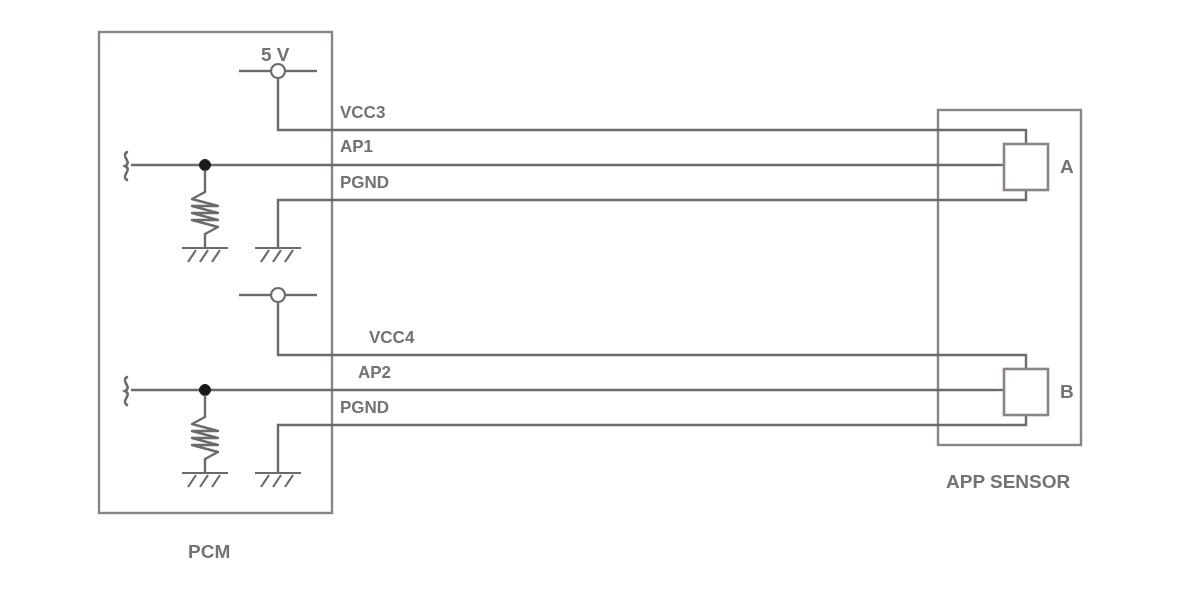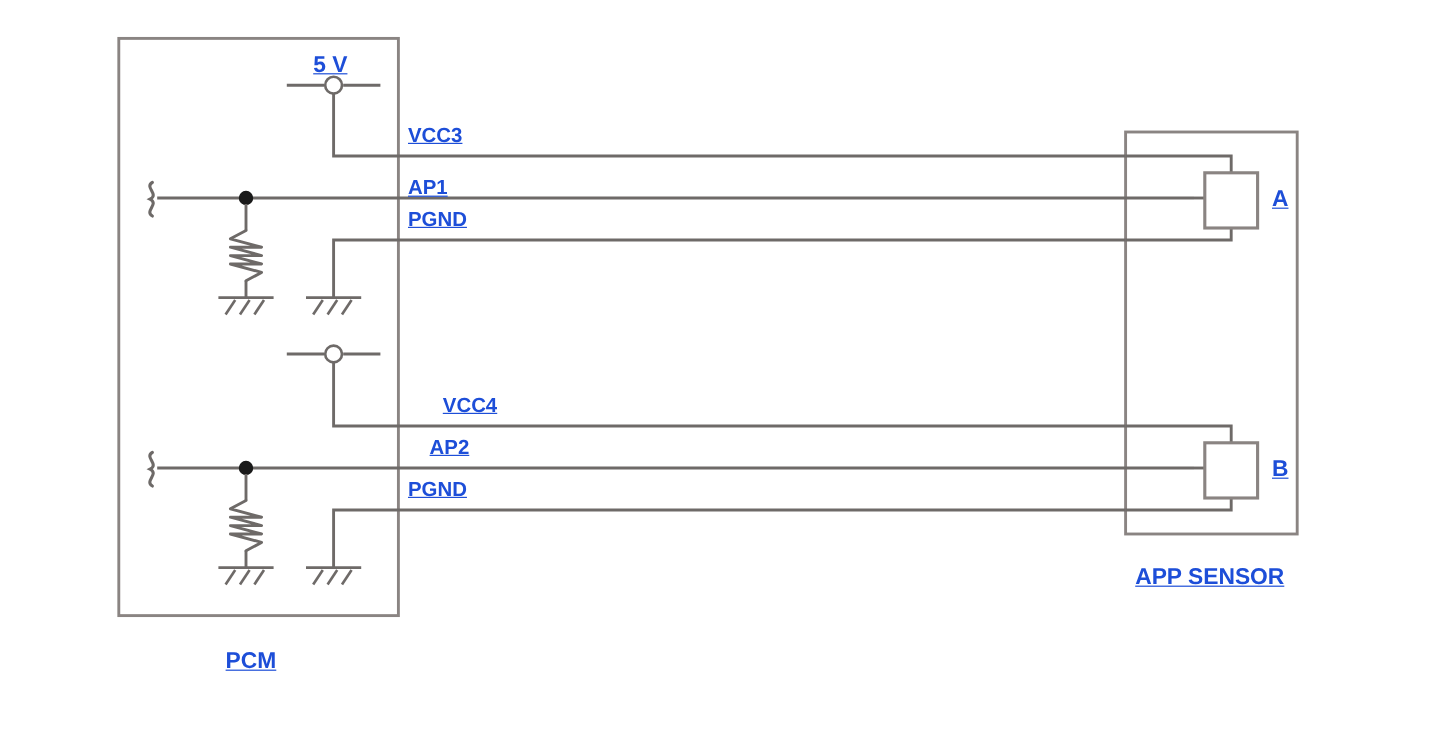--- a/index.html
+++ b/index.html
@@ -67,25 +67,24 @@
   .resistor {
     fill: none;
     stroke: #6e6a68;
     stroke-width: 2.4;
     stroke-linejoin: round;
     stroke-linecap: round;
   }
   .lbl {
     position: absolute;
     font-family: "Liberation Sans", sans-serif;
-    color: #1d4ed8;
+    color: #737373;
     white-space: nowrap;
     font-weight: bold;
     line-height: 1;
-    text-decoration: underline;
   }
   .lbl-pin { font-size: 17px; }
   .lbl-supply { font-size: 19px; }
   .lbl-block { font-size: 19px; margin-top: 20px; }
   .lbl-elem { font-size: 19px; }
 </style>
 </head>
 <body>
 
 <div id="diagram-root">
@@ -194,21 +193,21 @@
 
     <rect class="sensor-square" x="1004" y="144" width="44" height="46"></rect>
     <rect class="sensor-square" x="1004" y="369" width="44" height="46"></rect>
 
   </svg>
 
   <div class="lbl lbl-supply" style="left:261px; top:45px;">5 V</div>
 
   <div class="lbl lbl-pin" style="left:340px; top:104px;">VCC3</div>
 
-  <div class="lbl lbl-pin" style="left:340px; top:148px;">AP1</div>
+  <div class="lbl lbl-pin" style="left:340px; top:138px;">AP1</div>
 
   <div class="lbl lbl-pin" style="left:340px; top:174px;">PGND</div>
 
   <div class="lbl lbl-pin" style="left:340px; top:329px;margin-left:29px;">VCC4</div>
 
   <div class="lbl lbl-pin" style="left:358px; top:364px;">AP2</div>
 
   <div class="lbl lbl-pin" style="left:340px; top:399px;">PGND</div>
 
   <div class="lbl lbl-elem" style="left:1060px; top:157px;">A</div>

